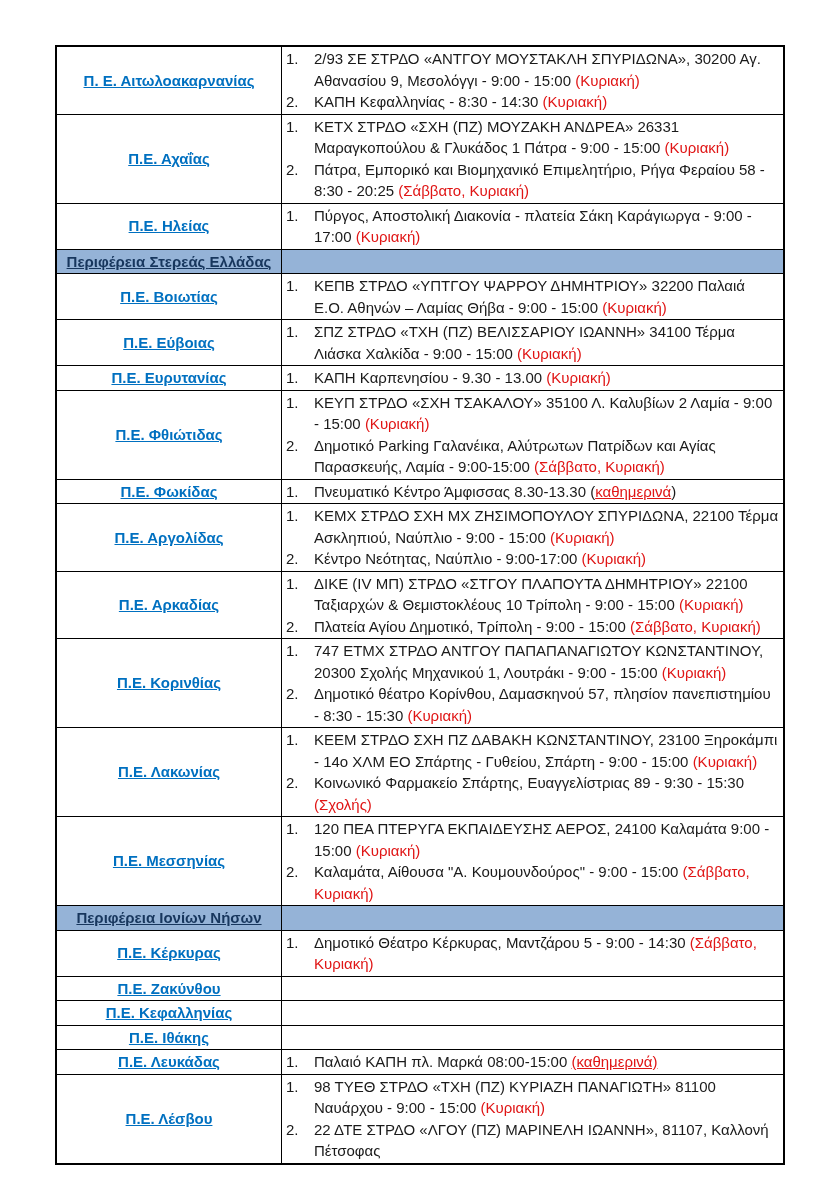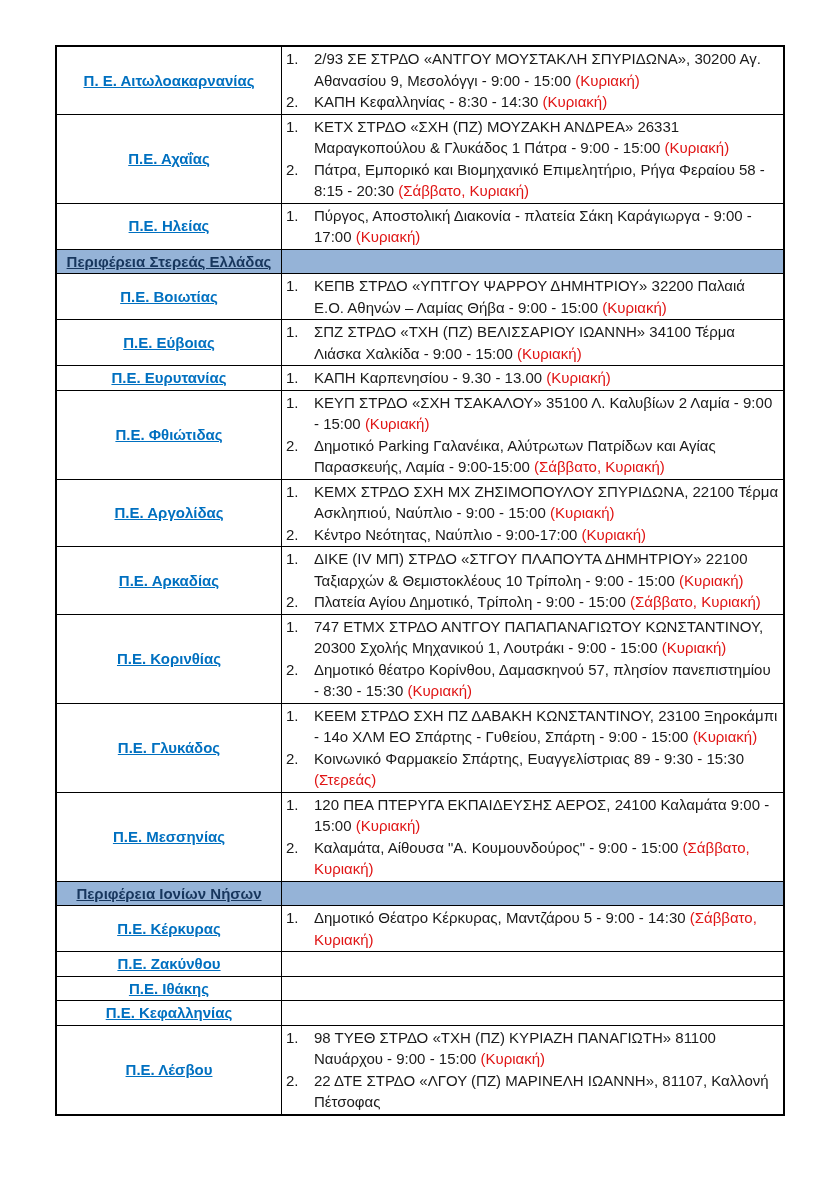--- a/index.html
+++ b/index.html
@@ -92,21 +92,21 @@
         </tr>
         <tr>
           <td class="region-cell"><span class="region-label">Π.Ε. Αχαΐας</span></td>
           <td class="content-cell">
             <div class="item">
               <span class="num">1.</span>
               <span class="itext"><span>ΚΕΤΧ ΣΤΡΔΟ «ΣΧΗ (ΠΖ) ΜΟΥΖΑΚΗ ΑΝΔΡΕΑ» 26331 Μαραγκοπούλου &amp; Γλυκάδος 1 Πάτρα - </span><span class="run-u">9:00 - 15:00 </span><span class="run-r">(Κυριακή)</span></span>
             </div>
             <div class="item">
               <span class="num">2.</span>
-              <span class="itext"><span>Πάτρα, Εμπορικό και Βιομηχανικό Επιμελητήριο, Ρήγα Φεραίου 58 - </span><span class="run-u">8:15 - 20:30 </span><span class="run-r">(Σάββατο, Κυριακή)</span></span>
+              <span class="itext"><span>Πάτρα, Εμπορικό και Βιομηχανικό Επιμελητήριο, Ρήγα Φεραίου 58 - </span><span class="run-u">8:30 - 20:25 </span><span class="run-r">(Σάββατο, Κυριακή)</span></span>
             </div>
           </td>
         </tr>
         <tr>
           <td class="region-cell"><span class="region-label">Π.Ε. Ηλείας</span></td>
           <td class="content-cell">
             <div class="item">
               <span class="num">1.</span>
               <span class="itext"><span>Πύργος, Αποστολική Διακονία - πλατεία Σάκη Καράγιωργα - </span><span class="run-u">9:00 - 17:00</span><span> </span><span class="run-r">(Κυριακή)</span></span>
             </div>
@@ -150,20 +150,29 @@
               <span class="num">1.</span>
               <span class="itext"><span>ΚΕΥΠ ΣΤΡΔΟ «ΣΧΗ ΤΣΑΚΑΛΟΥ» 35100 Λ. Καλυβίων 2 Λαμία - </span><span class="run-u">9:00 - 15:00</span><span> </span><span class="run-r">(Κυριακή)</span></span>
             </div>
             <div class="item">
               <span class="num">2.</span>
               <span class="itext"><span>Δημοτικό Parking Γαλανέικα, Αλύτρωτων Πατρίδων και Αγίας Παρασκευής, Λαμία - </span><span class="run-u">9:00-15:00 </span><span class="run-r">(Σάββατο, Κυριακή)</span></span>
             </div>
           </td>
         </tr>
         <tr>
+          <td class="region-cell"><span class="region-label">Π.Ε. Φωκίδας</span></td>
+          <td class="content-cell">
+            <div class="item">
+              <span class="num">1.</span>
+              <span class="itext"><span class="run-u">Πνευματικό Κέντρο Άμφισσας 8.30-13.30 (</span><span class="run-ru">καθημερινά</span><span class="run-u">)</span></span>
+            </div>
+          </td>
+        </tr>
+        <tr>
           <td class="region-cell"><span class="region-label">Π.Ε. Αργολίδας</span></td>
           <td class="content-cell">
             <div class="item">
               <span class="num">1.</span>
               <span class="itext"><span>ΚΕΜΧ ΣΤΡΔΟ ΣΧΗ ΜΧ ΖΗΣΙΜΟΠΟΥΛΟΥ ΣΠΥΡΙΔΩΝΑ, 22100 Τέρμα Ασκληπιού, Ναύπλιο - </span><span class="run-u">9:00 - 15:00 </span><span class="run-r">(Κυριακή)</span></span>
             </div>
             <div class="item">
               <span class="num">2.</span>
               <span class="itext"><span>Κέντρο Νεότητας, Ναύπλιο - </span><span class="run-u">9:00-17:00</span><span> </span><span class="run-r">(Κυριακή)</span></span>
             </div>
@@ -189,29 +198,29 @@
               <span class="num">1.</span>
               <span class="itext"><span>747 ΕΤΜΧ ΣΤΡΔΟ ΑΝΤΓΟΥ ΠΑΠΑΠΑΝΑΓΙΩΤΟΥ ΚΩΝΣΤΑΝΤΙΝΟΥ, 20300 Σχολής Μηχανικού 1, Λουτράκι - </span><span class="run-u">9:00 - 15:00 </span><span class="run-r">(Κυριακή)</span></span>
             </div>
             <div class="item">
               <span class="num">2.</span>
               <span class="itext"><span>Δημοτικό θέατρο Κορίνθου, Δαμασκηνού 57, πλησίον πανεπιστημίου - </span><span class="run-u">8:30 - 15:30 </span><span class="run-r">(Κυριακή)</span></span>
             </div>
           </td>
         </tr>
         <tr>
-          <td class="region-cell"><span class="region-label">Π.Ε. Γλυκάδος</span></td>
+          <td class="region-cell"><span class="region-label">Π.Ε. Λακωνίας</span></td>
           <td class="content-cell">
             <div class="item">
               <span class="num">1.</span>
               <span class="itext"><span>ΚΕΕΜ ΣΤΡΔΟ ΣΧΗ ΠΖ ΔΑΒΑΚΗ ΚΩΝΣΤΑΝΤΙΝΟΥ, 23100 Ξηροκάμπι - 14ο ΧΛΜ ΕΟ Σπάρτης - Γυθείου, Σπάρτη - </span><span class="run-u">9:00 - 15:00 </span><span class="run-r">(Κυριακή)</span></span>
             </div>
             <div class="item">
               <span class="num">2.</span>
-              <span class="itext"><span>Κοινωνικό Φαρμακείο Σπάρτης, Ευαγγελίστριας 89 - </span><span class="run-u">9:30 - 15:30 </span><span class="run-r">(Στερεάς)</span></span>
+              <span class="itext"><span>Κοινωνικό Φαρμακείο Σπάρτης, Ευαγγελίστριας 89 - </span><span class="run-u">9:30 - 15:30 </span><span class="run-r">(Σχολής)</span></span>
             </div>
           </td>
         </tr>
         <tr>
           <td class="region-cell"><span class="region-label">Π.Ε. Μεσσηνίας</span></td>
           <td class="content-cell">
             <div class="item">
               <span class="num">1.</span>
               <span class="itext"><span>120 ΠΕΑ ΠΤΕΡΥΓΑ ΕΚΠΑΙΔΕΥΣΗΣ ΑΕΡΟΣ, 24100 Καλαμάτα 9:00 - 15:00 </span><span class="run-r">(Κυριακή)</span></span>
             </div>
@@ -232,26 +241,35 @@
               <span class="num">1.</span>
               <span class="itext"><span>Δημοτικό Θέατρο Κέρκυρας, Μαντζάρου 5 - </span><span class="run-u">9:00 - 14:30</span><span> </span><span class="run-r">(Σάββατο, Κυριακή)</span></span>
             </div>
           </td>
         </tr>
         <tr>
           <td class="region-cell"><span class="region-label">Π.Ε. Ζακύνθου</span></td>
           <td class="content-cell">&nbsp;</td>
         </tr>
         <tr>
+          <td class="region-cell"><span class="region-label">Π.Ε. Κεφαλληνίας</span></td>
+          <td class="content-cell">&nbsp;</td>
+        </tr>
+        <tr>
           <td class="region-cell"><span class="region-label">Π.Ε. Ιθάκης</span></td>
           <td class="content-cell">&nbsp;</td>
         </tr>
         <tr>
-          <td class="region-cell"><span class="region-label">Π.Ε. Κεφαλληνίας</span></td>
-          <td class="content-cell">&nbsp;</td>
+          <td class="region-cell"><span class="region-label">Π.Ε. Λευκάδας</span></td>
+          <td class="content-cell">
+            <div class="item">
+              <span class="num">1.</span>
+              <span class="itext"><span class="run-u">Παλαιό ΚΑΠΗ πλ. Μαρκά 08:00-15:00 </span><span class="run-ru"> (καθημερινά)</span></span>
+            </div>
+          </td>
         </tr>
         <tr>
           <td class="region-cell"><span class="region-label">Π.Ε. Λέσβου</span></td>
           <td class="content-cell">
             <div class="item">
               <span class="num">1.</span>
               <span class="itext"><span>98 ΤΥΕΘ ΣΤΡΔΟ «ΤΧΗ (ΠΖ) ΚΥΡΙΑΖΗ ΠΑΝΑΓΙΩΤΗ» 81100 Ναυάρχου - </span><span class="run-u">9:00 - 15:00 </span><span class="run-r">(Κυριακή)</span></span>
             </div>
             <div class="item">
               <span class="num">2.</span>

